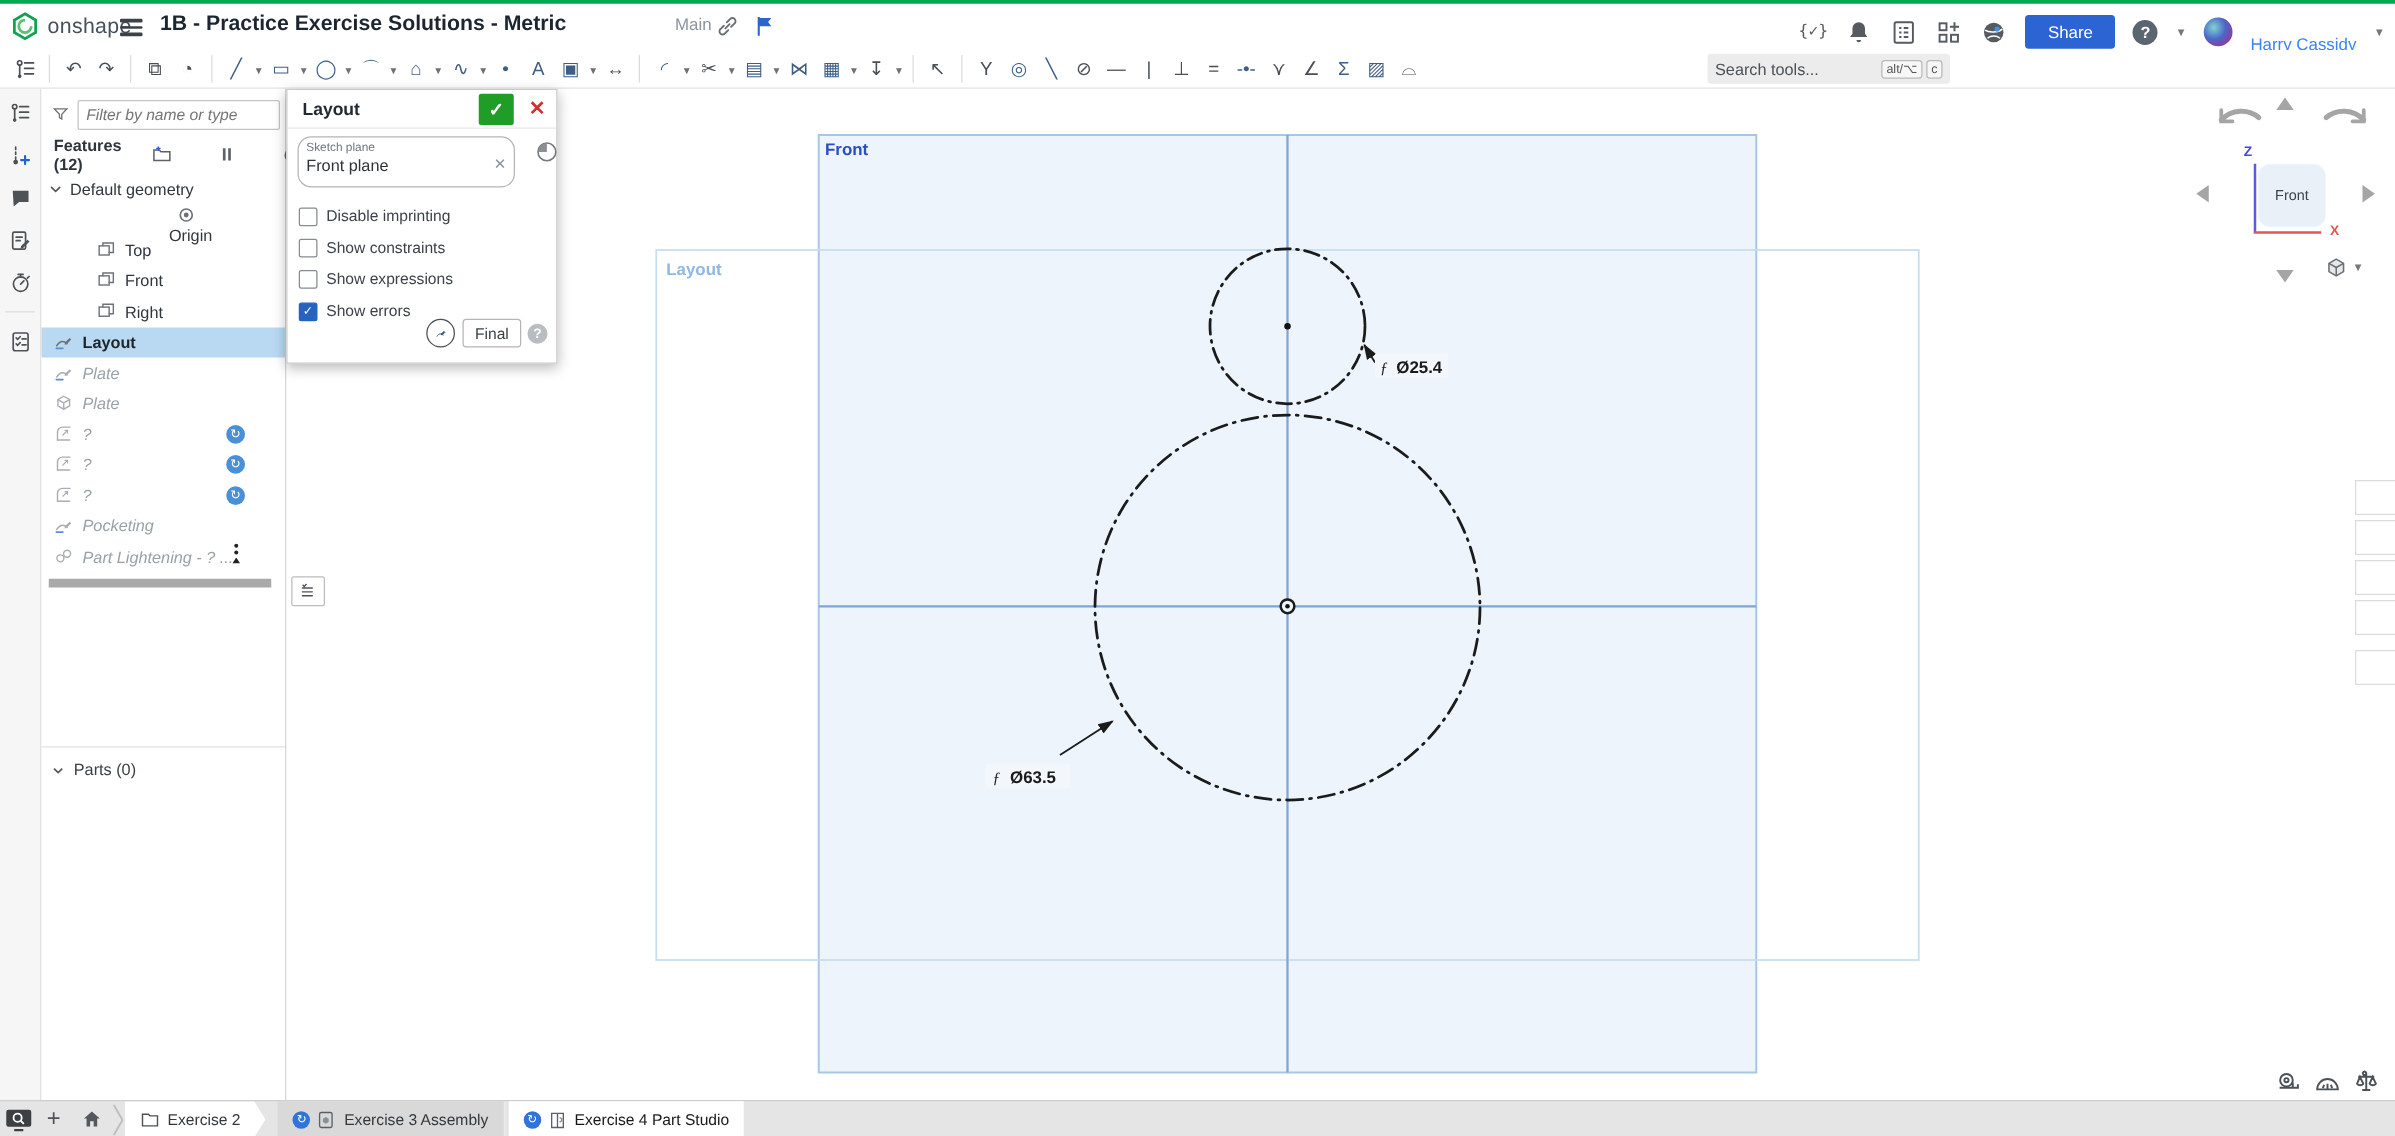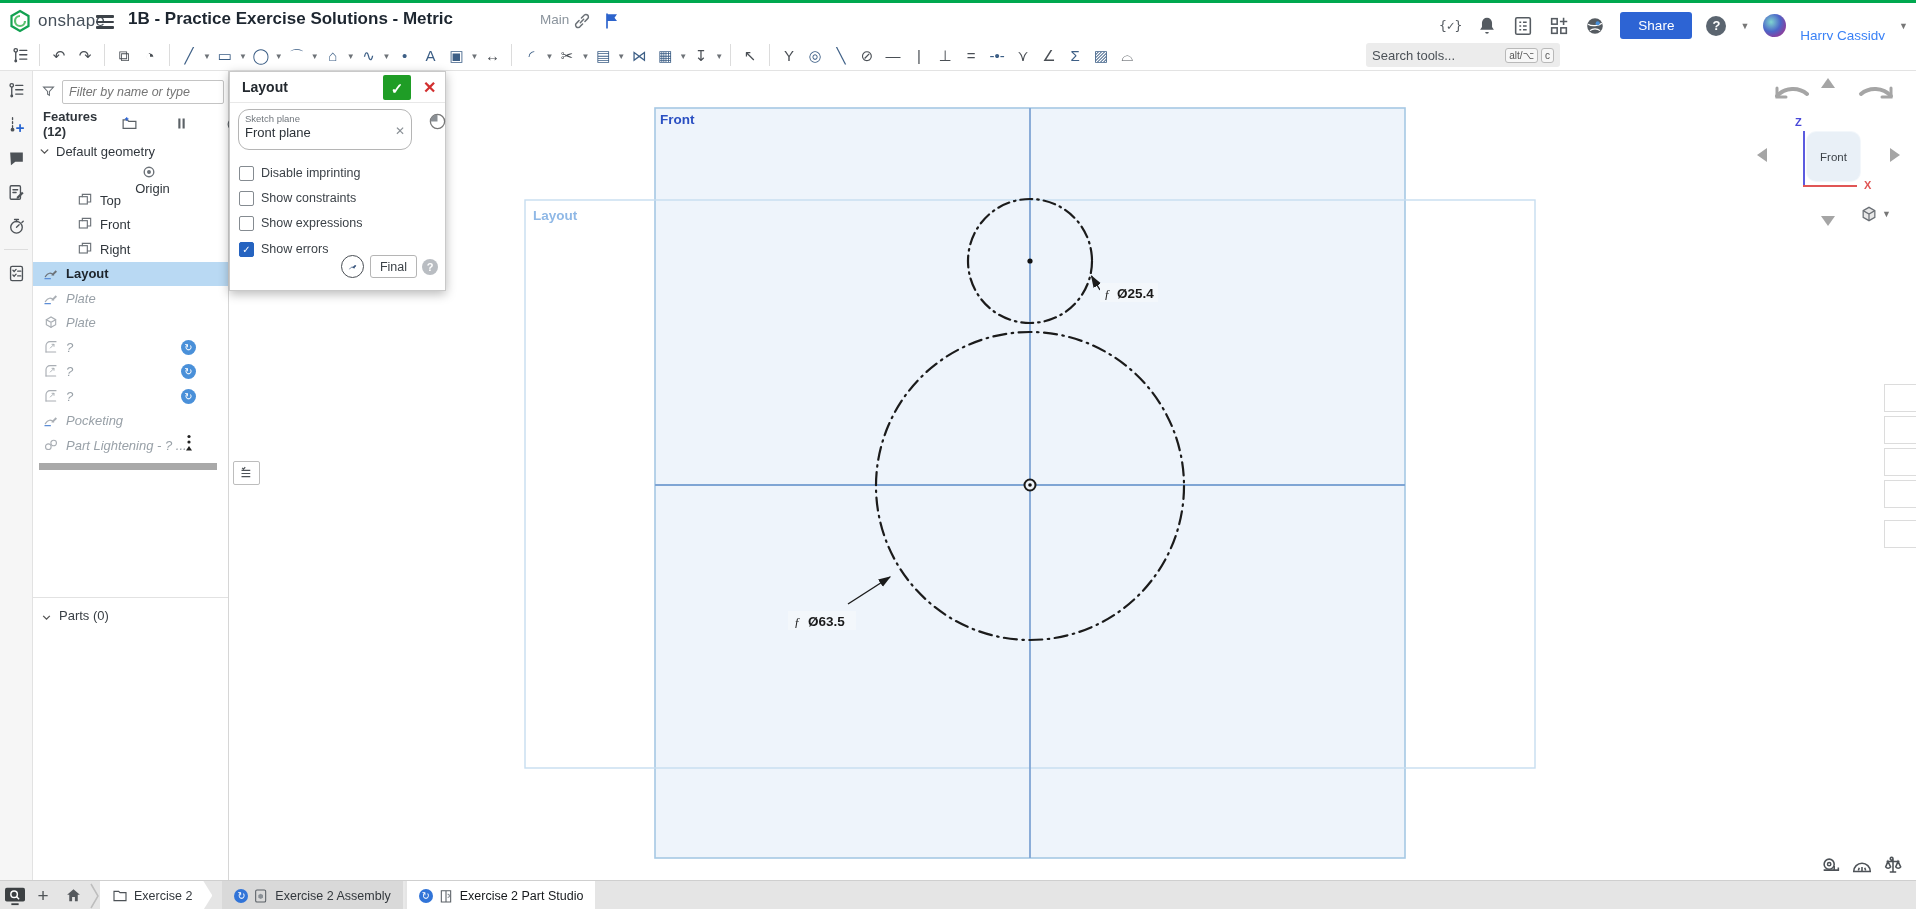--- a/index.html
+++ b/index.html
@@ -794,26 +794,26 @@
       <span>Exercise 2</span>
     </div>
     <div class="tab grey-tab">
       <span class="ub">↻</span>
       <span class="tic">
         <svg viewBox="0 0 24 24" fill="none" stroke="#5a6066" stroke-width="1.6">
           <rect x="4" y="3" width="15" height="18" rx="2"></rect>
             <path d="M8 10.5l3.5-2 3.5 2v4l-3.5 2-3.5-2z" fill="#8a9096" stroke="none"></path>
           </svg>
       </span>
-      <span>Exercise 2 Assembly</span>
+      <span>Exercise 3 Assembly</span>
     </div>
     <div class="tab active-tab">
       <span class="ub">↻</span>
       <span class="tic">
         <svg viewBox="0 0 24 24" fill="none" stroke="#5a6066" stroke-width="1.6">
           <path d="M5 4h7v17H5zM12 4h7v17h-7z"></path>
             <path d="M14.5 9l2.5 1.5V13l-2.5 1.5" stroke="#8a9096"></path>
           </svg>
       </span>
-      <span>Exercise 2 Part Studio</span>
+      <span>Exercise 4 Part Studio</span>
     </div>
   </div>
 </div>
 
 </body></html>

